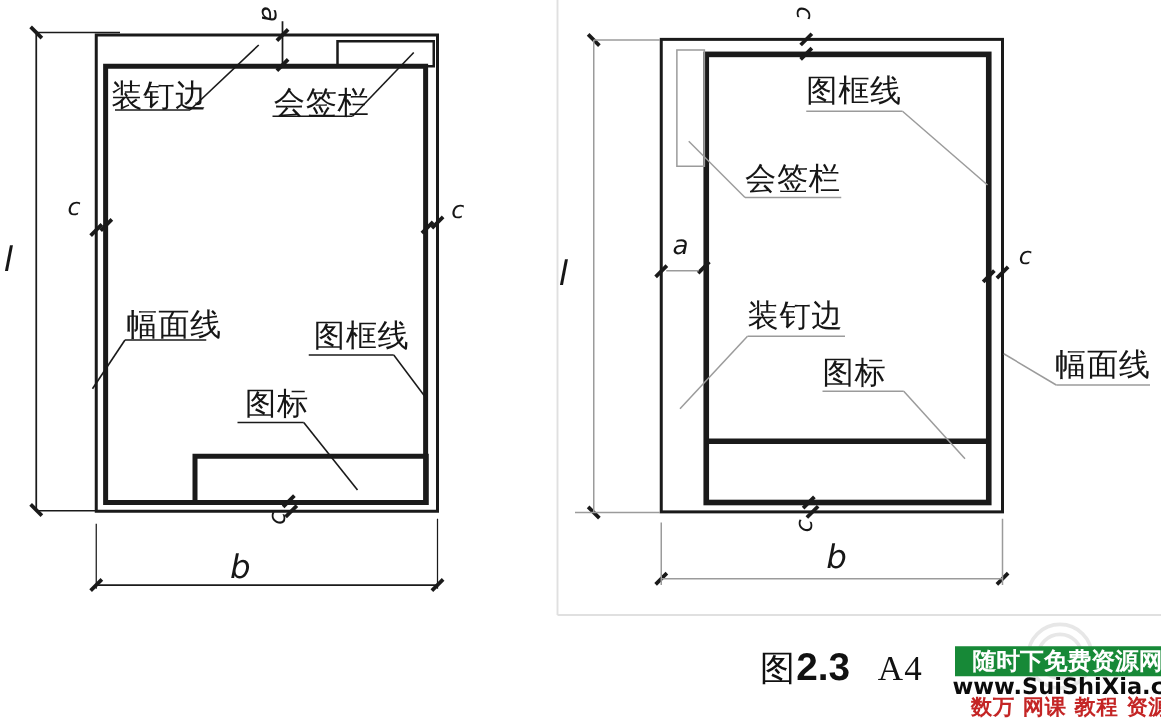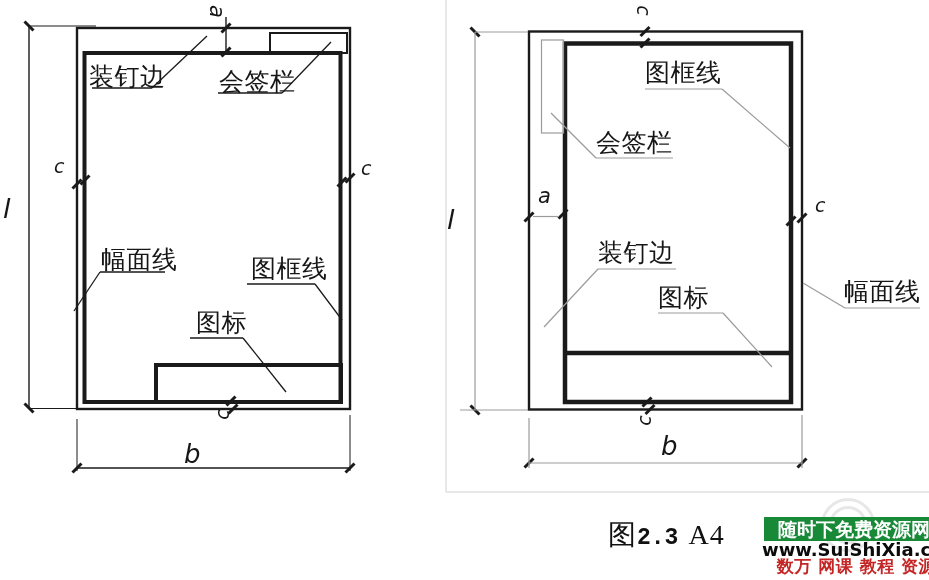--- a/index.html
+++ b/index.html
@@ -7,23 +7,23 @@
          font-family:"DejaVu Sans",sans-serif;}
   svg.lineart{position:absolute;left:0;top:0;}
   .lbl{position:absolute;font-family:"DejaVu Sans",sans-serif;font-size:25px;color:#161616;
        letter-spacing:.5px;white-space:nowrap;line-height:1;}
   .dim{position:absolute;font-family:"DejaVu Sans",sans-serif;font-style:italic;color:#161616;
        line-height:1;white-space:nowrap;}
   .rot90{transform:rotate(90deg);transform-origin:center;}
   .rotm90{transform:rotate(-90deg);transform-origin:center;}
   .caption{position:absolute;font-family:"Liberation Serif",serif;font-size:28px;color:#111;
            white-space:nowrap;letter-spacing:1px;}
-  .caption .num{font-family:Liberation Mono, monospace;font-weight:bold;font-size:23px;
+  .caption .num{font-family:Liberation Sans, sans-serif;font-weight:bold;font-size:31px;
                 letter-spacing:0;}
-  .caption .suffix{margin-left:10px;}
+  .caption .suffix{margin-left:22px;}
   .wm{position:absolute;left:760px;top:495px;width:169px;height:85px;}
   .wm-circle{position:absolute;border:3px solid #dadada;border-radius:50%;opacity:.65;}
   .wm-c1{left:61px;top:3px;width:48px;height:48px;}
   .wm-c2{left:69px;top:11px;width:32px;height:32px;}
   .wm-green{position:absolute;left:4px;top:22px;width:180px;height:24px;background:#178937;
             color:#fff;font-weight:bold;font-size:19px;line-height:24px;text-align:center;
             white-space:nowrap;}
   .wm-url{position:absolute;left:2px;top:46px;width:166px;color:#0b0b0b;font-weight:bold;
           font-size:18px;line-height:17px;text-align:center;white-space:nowrap;}
   .wm-red{position:absolute;left:12px;top:63px;width:169px;color:#c42525;font-weight:bold;

